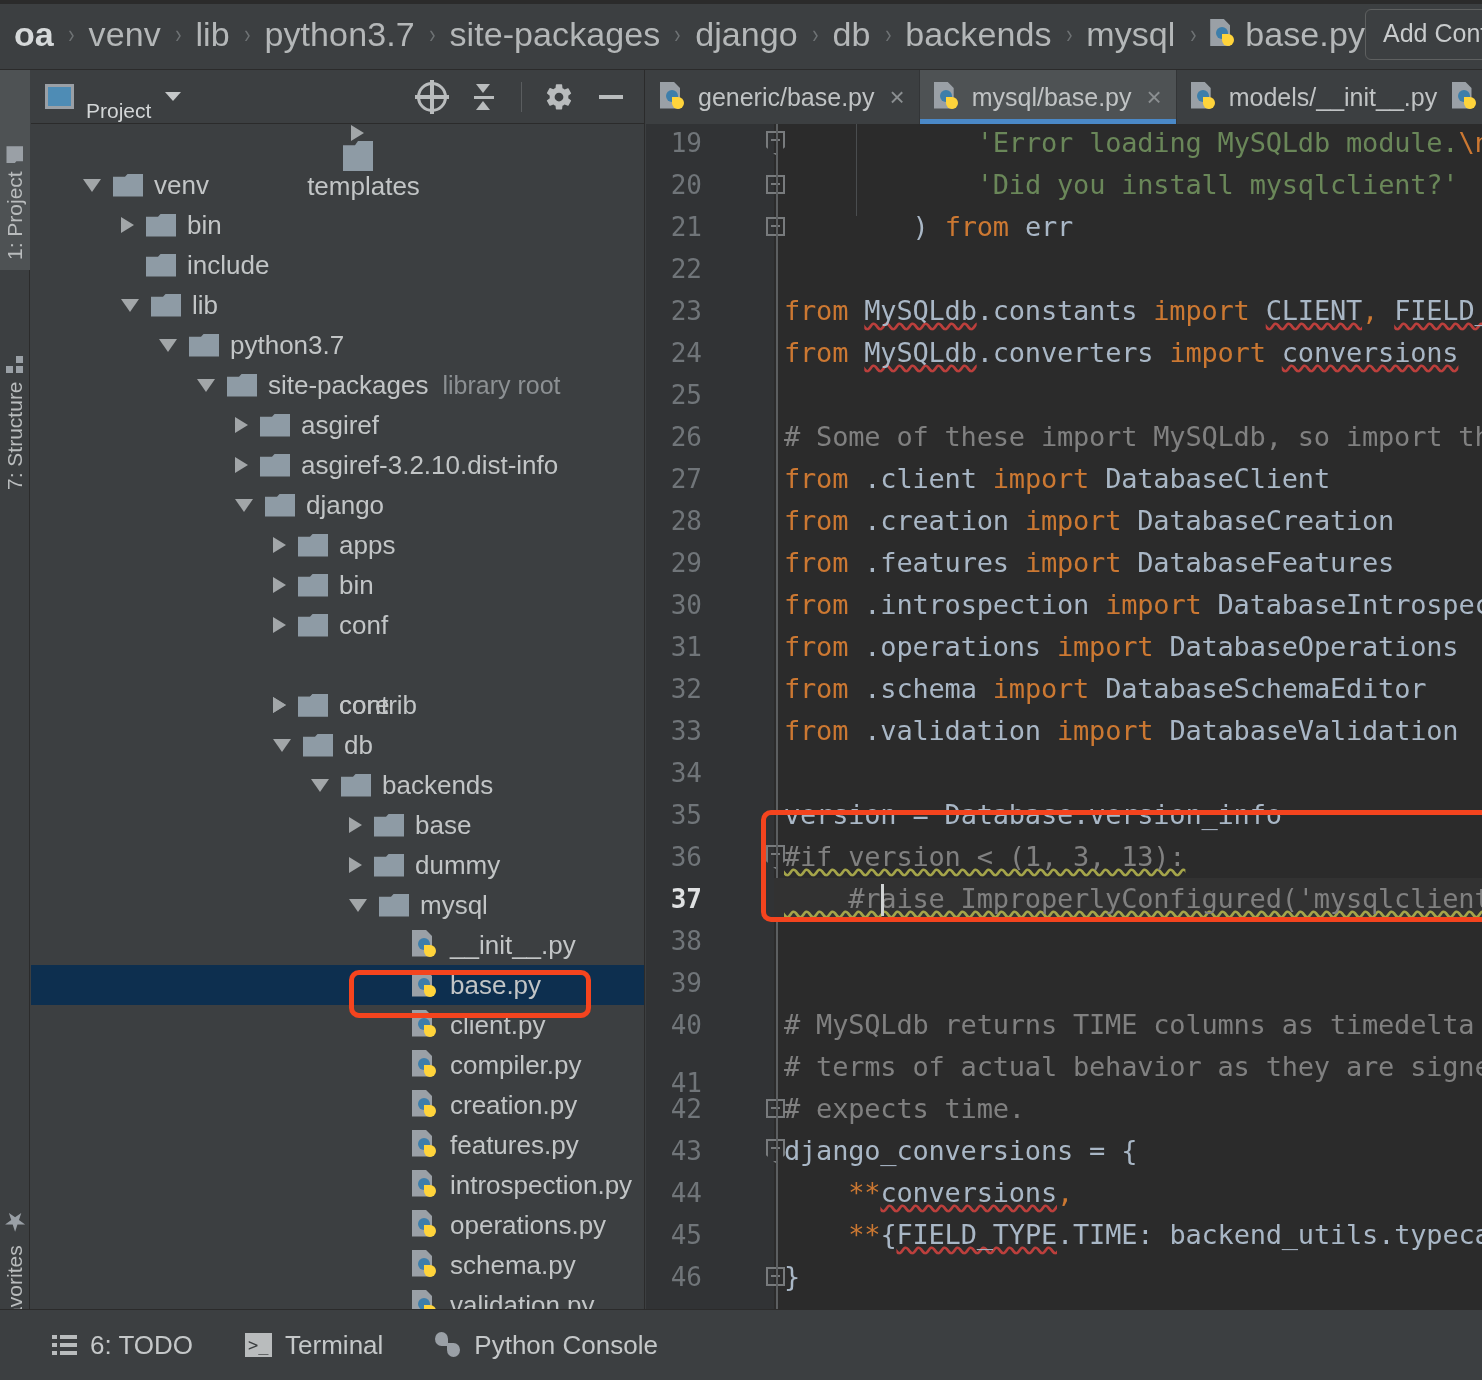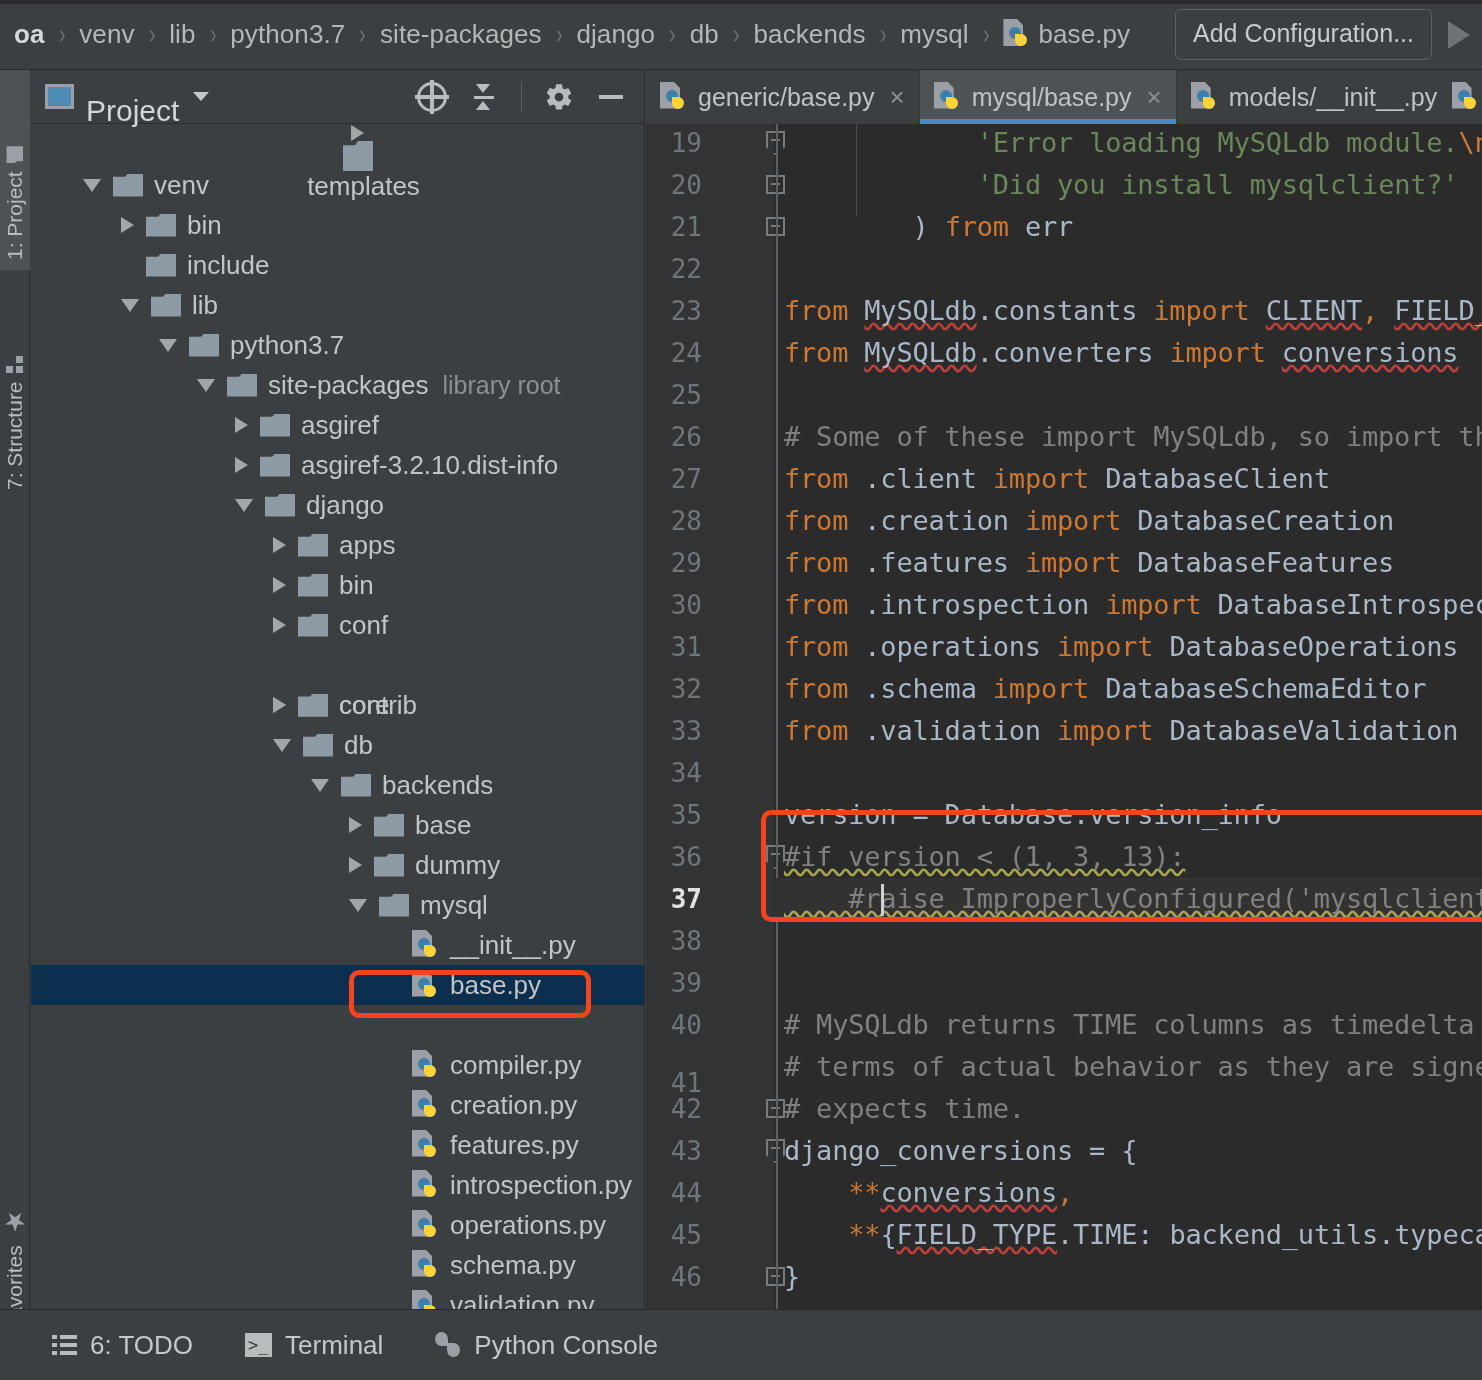--- a/index.html
+++ b/index.html
@@ -15,21 +15,21 @@
   .navbar {
     position: absolute; left: 0; top: 0; width: 1482px; height: 70px;
     background: #3c3f41; display: flex; align-items: center;
     border-bottom: 1px solid #2b2b2b;
   }
   .navbar::before{
     content:""; position:absolute; left:0; top:0; width:100%; height:4px; background:#2b2b2b;
   }
   .crumbs { display: flex; align-items: center; padding-left: 14px; }
   .crumb {
-    color: #b4b7b8; font-size: 26px; letter-spacing: .1px; white-space: nowrap;
+    color: #b4b7b8; font-size: 34px; letter-spacing: .1px; white-space: nowrap;
   }
   .crumb.root { font-weight: bold; color: #d6d9da; }
   .crumb-sep {
     color: #6e7274; font-size: 26px; margin: 0 13px; font-weight: 300;
     transform: scaleX(.72); display:inline-block;
   }
   .crumb-file { display: flex; align-items: center; gap: 8px; }
   .navbar-right { margin-left: auto; display: flex; align-items: center; gap: 16px; padding-right: 6px;}
   .add-config {
     border: 1px solid #5e6060; border-radius: 6px; color: #c8cbcc;
@@ -74,21 +74,21 @@
 
   
   .panel {
     position: absolute; left: 31px; top: 70px; width: 614px; height: 1239px;
     background: #3c3f41; border-right: 1px solid #2b2b2b;
   }
   .panel-head {
     height: 54px; display: flex; align-items: center; padding: 0 10px 0 14px;
     border-bottom: 1px solid #2b2b2b;
   }
-  .panel-title { color: #d3d6d7; font-size: 30px; margin-left: 12px; margin-top: 28px; }
+  .panel-title { color: #d3d6d7; font-size: 21px; margin-left: 12px; margin-top: 28px; }
   .proj-badge { width: 29px; height: 25px; background: #9aa0a6; padding:3px; }
   .proj-badge i { display:block; width:100%; height:100%; background:#4e8cb5; }
   .caret-dn { width:0;height:0;border-left:8px solid transparent;border-right:8px solid transparent;
     border-top:9px solid #c5c8c9; margin-left: 14px;}
   .head-icons { margin-left: auto; display: flex; align-items: center; gap: 22px; padding-right: 8px;}
   .ic { width: 30px; height: 30px; position: relative; }
   .ic-locate { border: 3px solid #b9bcbd; border-radius: 50%; }
   .ic-locate::before, .ic-locate::after {
     content:""; position:absolute; background:#b9bcbd;
   }
@@ -384,20 +384,29 @@
           <span>__init__.py</span>
         </div>
         <div class="row sel" style="top: 840px; position: absolute; left: 0px; right: 0px; padding-left: 356px;">
           <span class="arrow none"></span>
           <span class="pyicon" style="margin-right: 11px;">
             <span class="sheet"></span>
             <span class="snake-b"></span>
             <span class="snake-y"></span>
           </span>
           <span>base.py</span>
+        </div>
+        <div class="row" style="top: 880px; position: absolute; left: 0px; right: 0px; padding-left: 356px;">
+          <span class="arrow none"></span>
+          <span class="pyicon" style="margin-right: 11px;">
+            <span class="sheet"></span>
+            <span class="snake-b"></span>
+            <span class="snake-y"></span>
+          </span>
+          <span>client.py</span>
         </div>
         <div class="row" style="top: 920px; position: absolute; left: 0px; right: 0px; padding-left: 356px;">
           <span class="arrow none"></span>
           <span class="pyicon" style="margin-right: 11px;">
             <span class="sheet"></span>
             <span class="snake-b"></span>
             <span class="snake-y"></span>
           </span>
           <span>compiler.py</span>
         </div>

